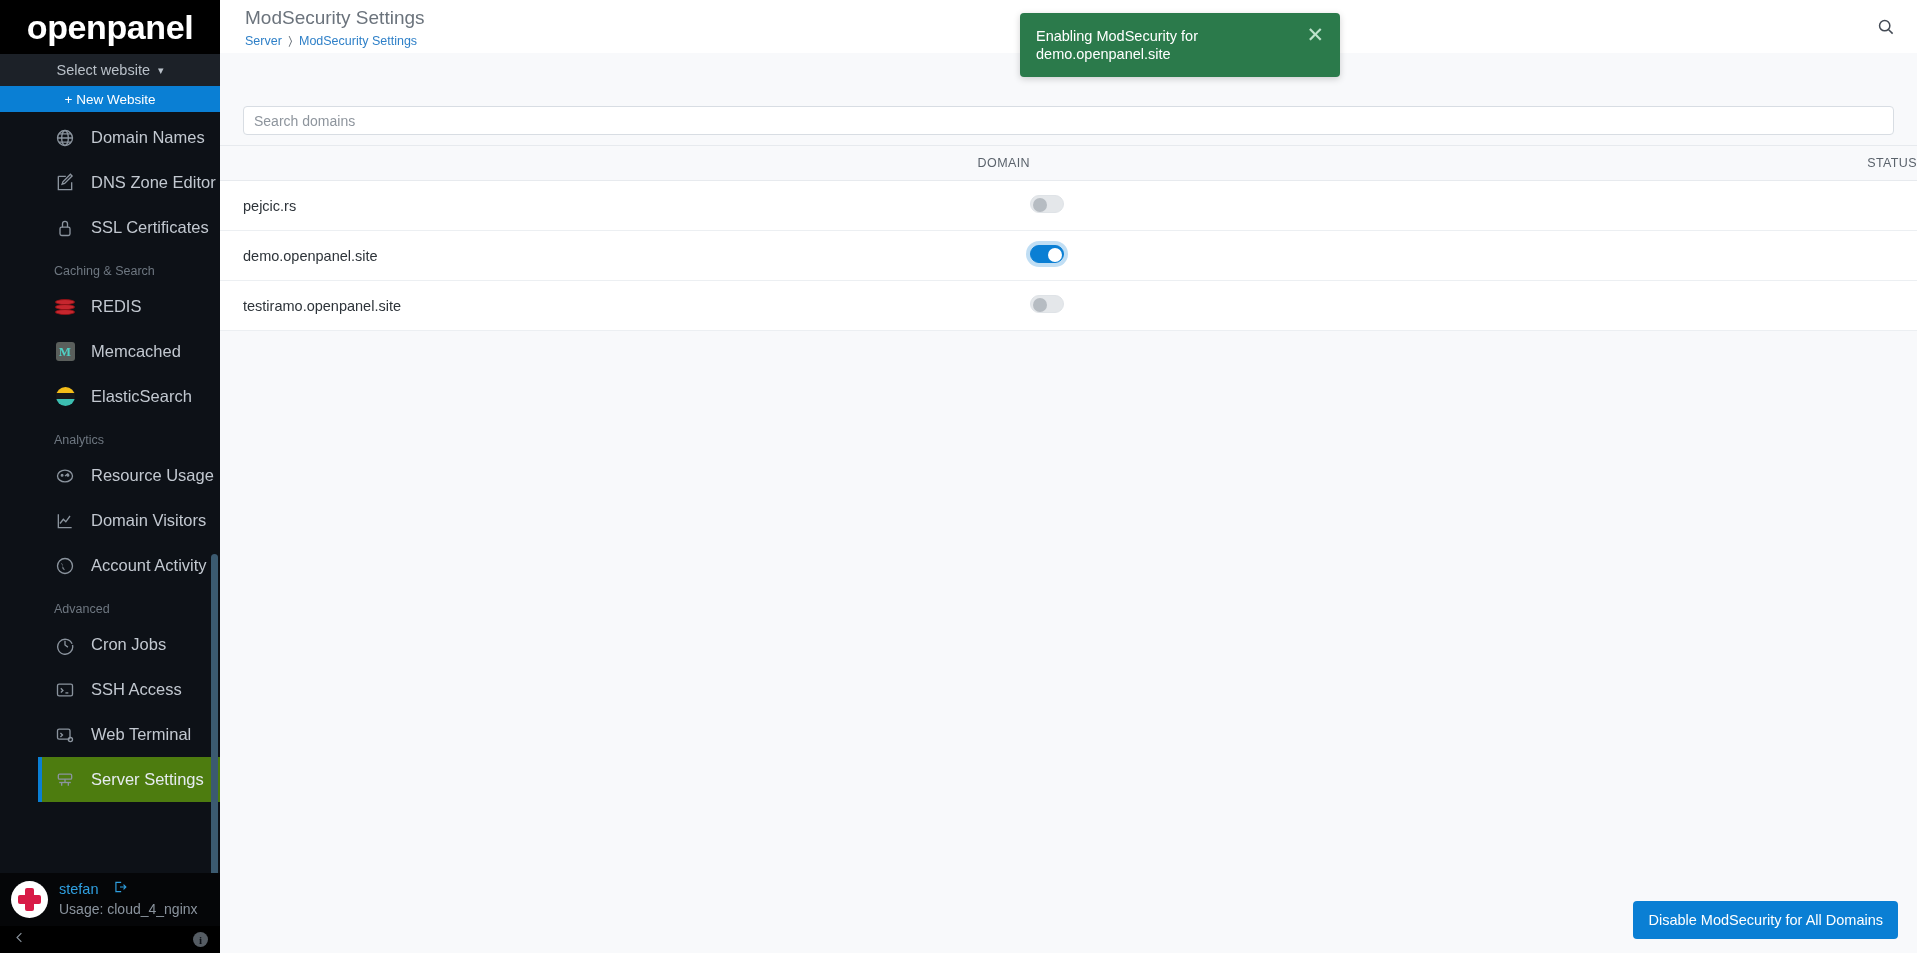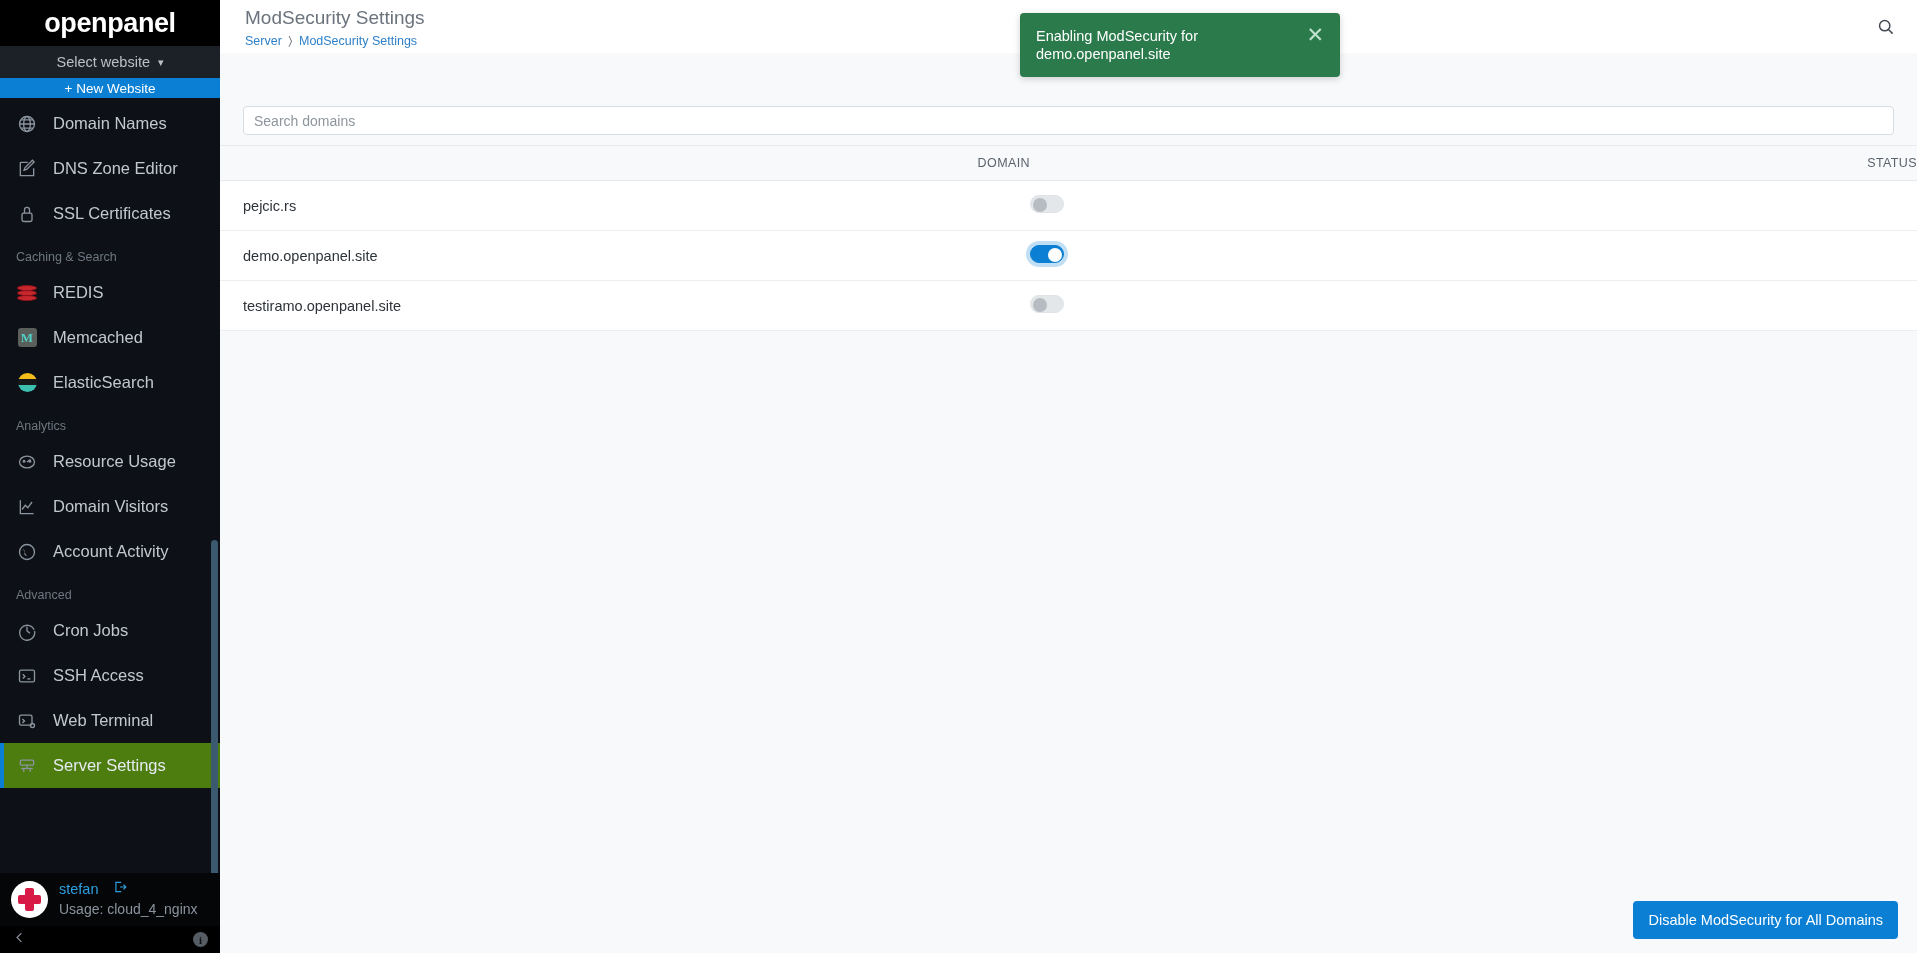--- a/index.html
+++ b/index.html
@@ -11,38 +11,39 @@
   }
   .app { display:flex; width:1917px; height:953px; position:relative; }
 
   
   .sidebar {
     width:220px; height:953px; flex:0 0 220px;
     background:#0d1117; position:relative;
     display:flex; flex-direction:column;
   }
   .brand {
-    height:46px; background:#000; color:#fff;
+    height:54px; background:#000; color:#fff;
     display:flex; align-items:center; justify-content:center;
-    font-size:27px; font-weight:bold; letter-spacing:-0.4px;
+    font-size:34px; font-weight:bold; letter-spacing:-0.4px;
   }
   .site-select {
     height:32px; background:#1c2128; color:#b9c0c8;
     display:flex; align-items:center; justify-content:center;
     gap:8px; font-size:14.5px;
   }
   .site-select .chev { font-size:11px; color:#b9c0c8; }
   .new-website {
-    height:20px; background:#0a7fd4; color:#fff;
+    height:26px; background:#0a7fd4; color:#fff;
     display:flex; align-items:center; justify-content:center;
     font-size:13.5px;
   }
   .nav {
     flex:1 1 auto; overflow:hidden; position:relative;
     padding-top:3px;
+    margin-left:38px;
   }
   .nav-scrollbar {
     position:absolute; right:2px; top:442px; width:7px; height:400px;
     background:#3b5a70; border-radius:4px;
   }
   .nav-item {
     height:45px; display:flex; align-items:center;
     padding-left:12px; gap:15px;
     color:#c2c8d0; font-size:16.5px;
     border-left:4px solid transparent;

